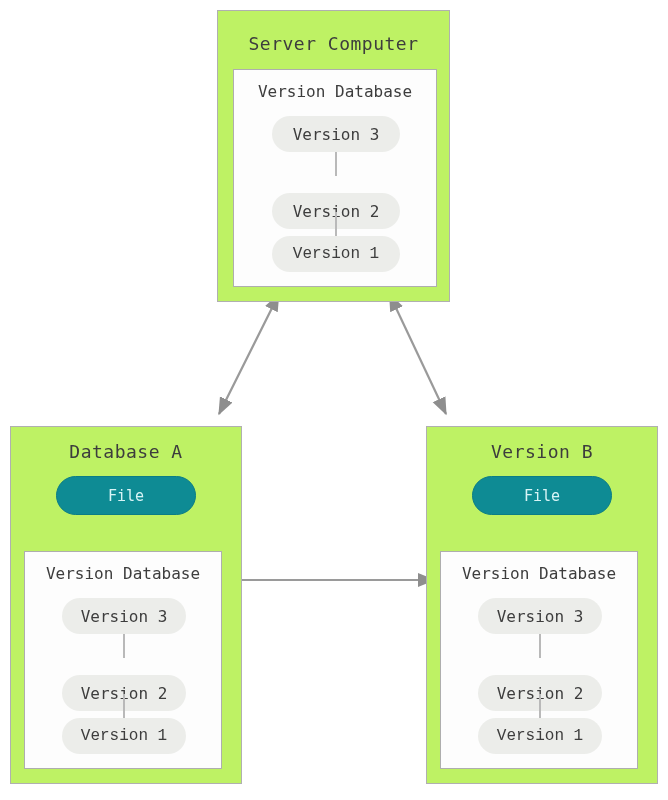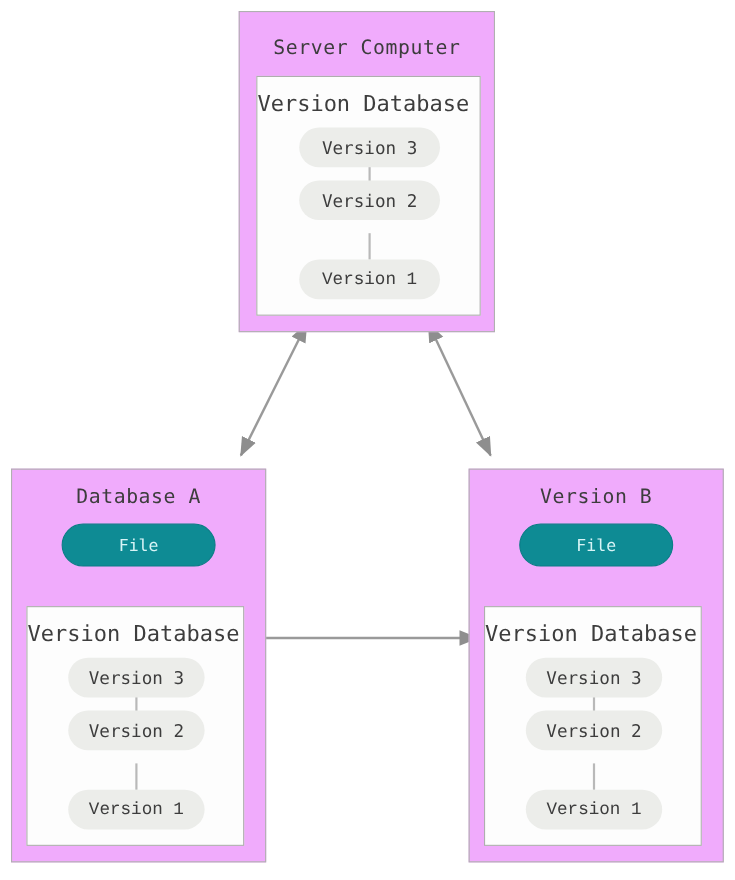--- a/index.html
+++ b/index.html
@@ -19,21 +19,21 @@
   #canvas {
     position: absolute;
     inset: 0;
     width: 668px;
     height: 800px;
   }
 
   
   .outer-box {
     position: absolute;
-    background: #f0abfc;
+    background: #bef264;
     border: 1px solid #b0b0b0;
     box-sizing: border-box;
     z-index: 2;
   }
   #server-box   { left: 217px; top: 10px;  width: 233px; height: 292px; }
   #computer-a-box { left: 10px;  top: 426px; width: 232px; height: 358px; }
   #computer-b-box { left: 426px; top: 426px; width: 232px; height: 358px; }
 
   .box-title {
     position: absolute;
@@ -77,21 +77,22 @@
     z-index: 3;
   }
   #server-vdb     { left: 232px; top: 68px;  width: 204px; height: 218px; }
   #computer-a-vdb { left: 24px;  top: 550px; width: 198px; height: 218px; }
   #computer-b-vdb { left: 440px; top: 550px; width: 198px; height: 218px; }
 
   .vdb-title {
     position: absolute;
     left: 0; right: 0;
     top: 12px;
-    font-size: 20px;
+    text-align: center;
+    font-size: 16px;
     color: #3d3d3d;
     white-space: nowrap;
   }
 
   .version-pill {
     position: absolute;
     height: 36px;
     border-radius: 18px;
     background: #ecedea;
     color: #3d3d3d;
@@ -101,21 +102,21 @@
     justify-content: center;
     box-sizing: border-box;
     white-space: nowrap;
     text-align: center;
   }
   #server-vdb .version-pill     { left: 38px; width: 128px; }
   #computer-a-vdb .version-pill { left: 37px; width: 124px; }
   #computer-b-vdb .version-pill { left: 37px; width: 124px; }
 
   .version-pill.v3 { top: 46px; }
-  .version-pill.v2 { top: 94px; }
+  .version-pill.v2 { top: 123px; }
   .version-pill.v1 { top: 166px; font-family: Liberation Mono, monospace; }
 
   .pill-connector {
     position: absolute;
     width: 2px;
     background: #b9b9b9;
     height: 24px;
   }
   #server-vdb .pill-connector     { left: 101px; }
   #computer-a-vdb .pill-connector { left: 98px; }

